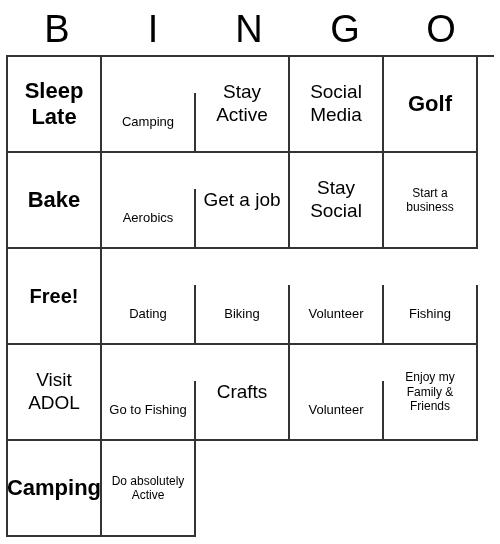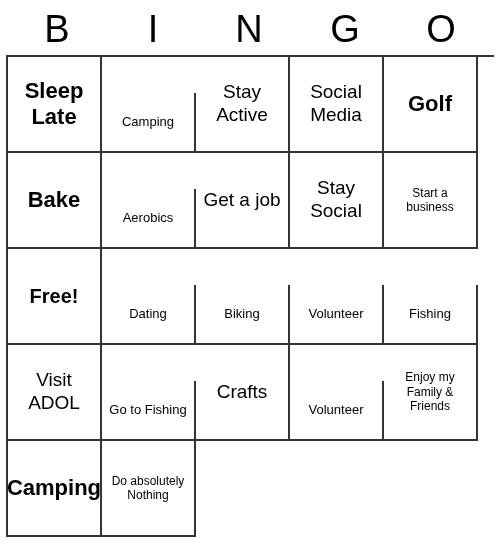--- a/index.html
+++ b/index.html
@@ -95,14 +95,14 @@
 
   <div class="cell cell-small">Volunteer</div>
   <div class="cell cell-small">Fishing</div>
   <div class="cell cell-medium">Visit ADOL</div>
   <div class="cell cell-small">Go to Fishing</div>
 
   <div class="cell cell-medium">Crafts</div>
   <div class="cell cell-small">Volunteer</div>
   <div class="cell cell-xsmall">Enjoy my Family &amp; Friends</div>
   <div class="cell cell-large">Camping</div>
-  <div class="cell cell-xsmall">Do absolutely Nothing</div>
+  <div class="cell cell-xsmall">Do absolutely Active</div>
 </div>
 
 </body></html>

